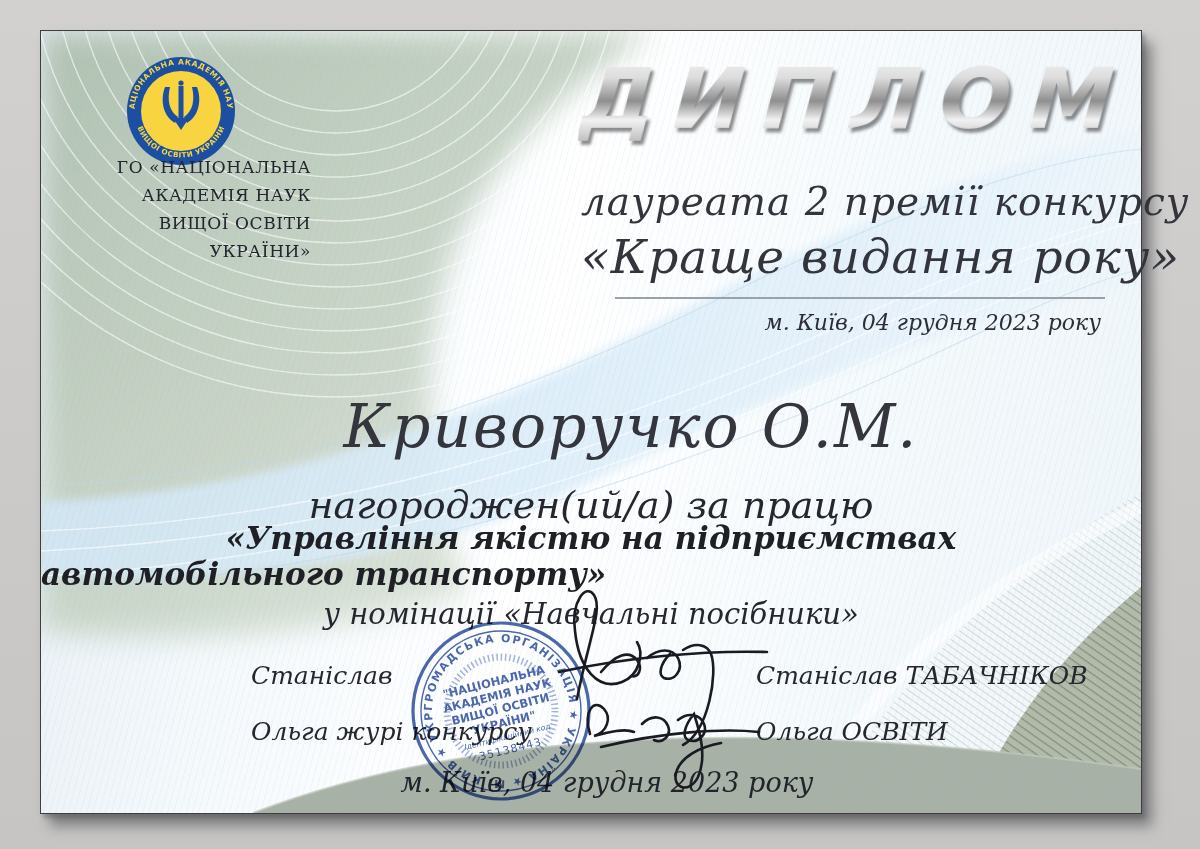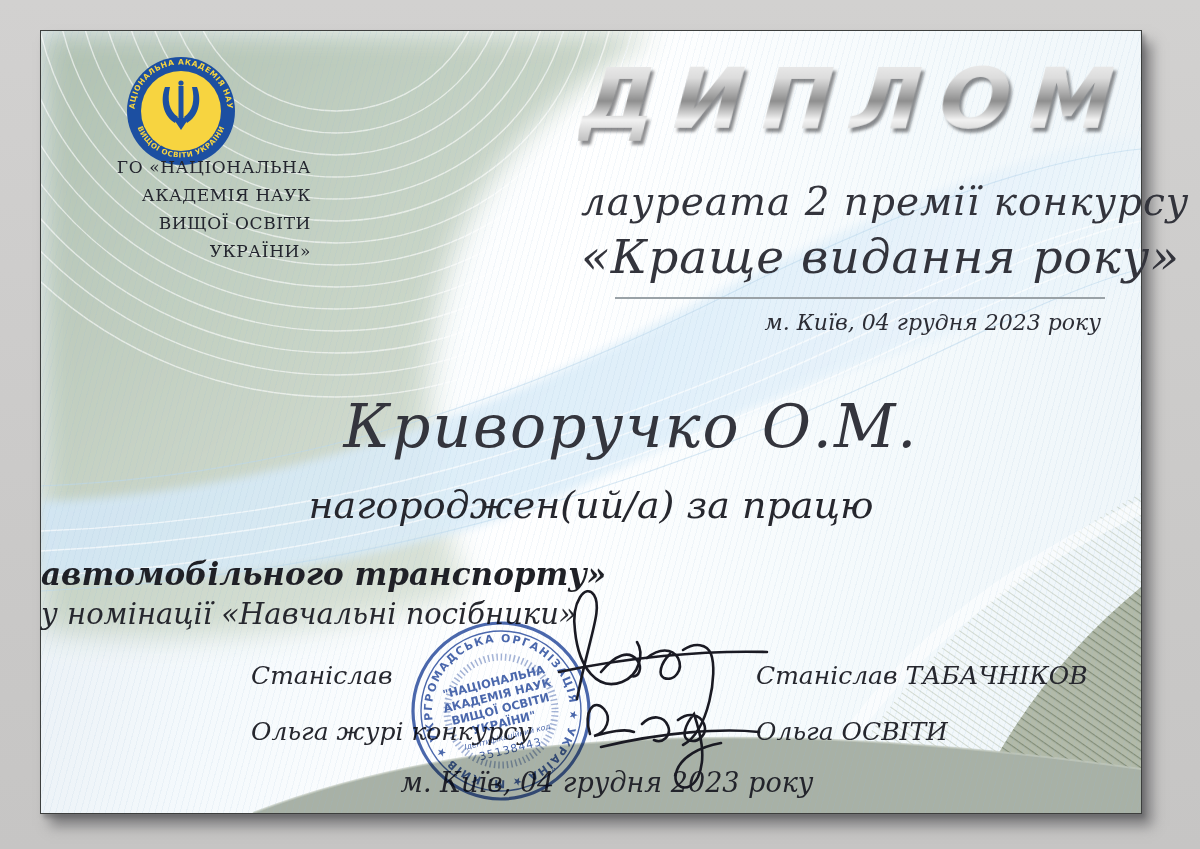--- a/index.html
+++ b/index.html
@@ -41,21 +41,21 @@
   }
   .script{font-style:italic;color:#33343c;}
   .sub1{left:540px;top:148px;width:540px;text-align:center;font-size:39px;letter-spacing:1px;white-space:nowrap;}
   .sub2{left:540px;top:198px;width:540px;text-align:center;font-size:47px;letter-spacing:1px;white-space:nowrap;}
   .rule{left:574px;top:266px;width:490px;height:2px;background:#9aa2a7;}
   .date-top{left:640px;top:279px;width:420px;text-align:right;font-style:italic;font-size:22px;color:#2c2d35;}
   .recipient{left:0;top:360px;width:1180px;text-align:center;font-size:60px;letter-spacing:2px;color:#34353d;}
   .award-intro{left:0;top:452px;width:1100px;text-align:center;font-style:italic;font-size:38px;color:#26272e;}
   .work-line1{left:0;top:489px;width:1100px;text-align:center;font-style:italic;font-weight:bold;font-size:31px;color:#1f2026;}
   .work-line2{left:0;top:525px;width:1100px;text-align:left;font-style:italic;font-weight:bold;font-size:31px;color:#1f2026;}
-  .nomination{left:0;top:566px;width:1100px;font-style:italic;font-size:29px;color:#26272e;}
+  .nomination{left:0;top:566px;width:1100px;text-align:center;font-style:italic;font-size:29px;color:#26272e;}
   .role1{left:210px;top:630px;font-style:italic;font-size:25px;color:#26272e;white-space:nowrap;}
   .role2{left:210px;top:686px;font-style:italic;font-size:25px;color:#26272e;white-space:nowrap;}
   .name1{left:715px;top:630px;width:350px;font-style:italic;font-size:25px;color:#26272e;white-space:nowrap;}
   .name2{left:715px;top:686px;width:350px;font-style:italic;font-size:25px;color:#26272e;white-space:nowrap;}
   .date-bottom{left:0;top:736px;width:1100px;text-align:center;font-style:italic;font-size:27px;color:#23242b;transform:translateX(16px);}
   .logo-wrap{left:85px;top:25px;width:110px;height:110px;}
   .stamp-wrap{left:360px;top:580px;width:200px;height:200px;z-index:3;opacity:.86;mix-blend-mode:multiply;}
   .sig-layer{left:0;top:0;width:1100px;height:782px;z-index:4;pointer-events:none;}
 </style>
 </head>
@@ -168,20 +168,21 @@
   <div class="layer title-block">
     <span class="diploma-title">ДИПЛОМ</span>
   </div>
   <div class="layer sub1 script">лауреата 2 премії конкурсу</div>
   <div class="layer sub2 script">«Краще видання року»</div>
   <div class="layer rule"></div>
   <div class="layer date-top">м. Київ, 04 грудня 2023 року</div>
 
   <div class="layer recipient script">Криворучко О.М.</div>
   <div class="layer award-intro">нагороджен(ий/а) за працю</div>
+  <div class="layer work-line1">«Управління якістю на підприємствах</div>
   <div class="layer work-line2">автомобільного транспорту»</div>
   <div class="layer nomination">у номінації «Навчальні посібники»</div>
 
   <div class="layer role1">Станіслав</div>
   <div class="layer name1">Станіслав ТАБАЧНІКОВ</div>
   <div class="layer role2">Ольга журі конкурсу</div>
   <div class="layer name2">Ольга ОСВІТИ</div>
 
   <div class="layer stamp-wrap">
     <svg viewBox="0 0 200 200" width="200" height="200">

